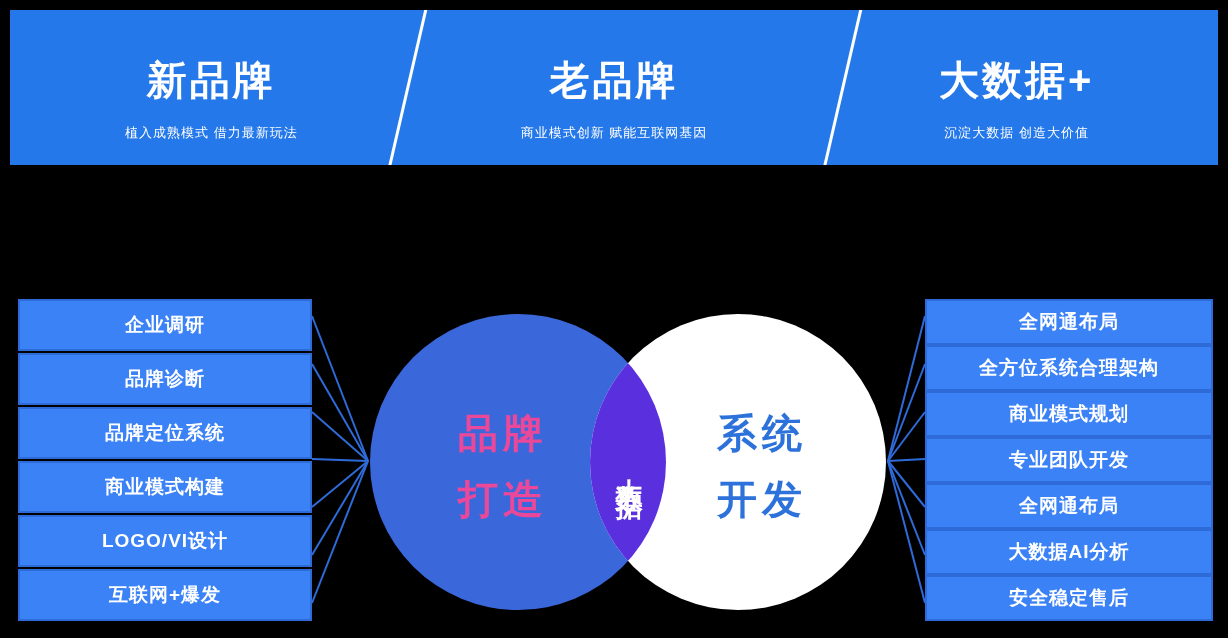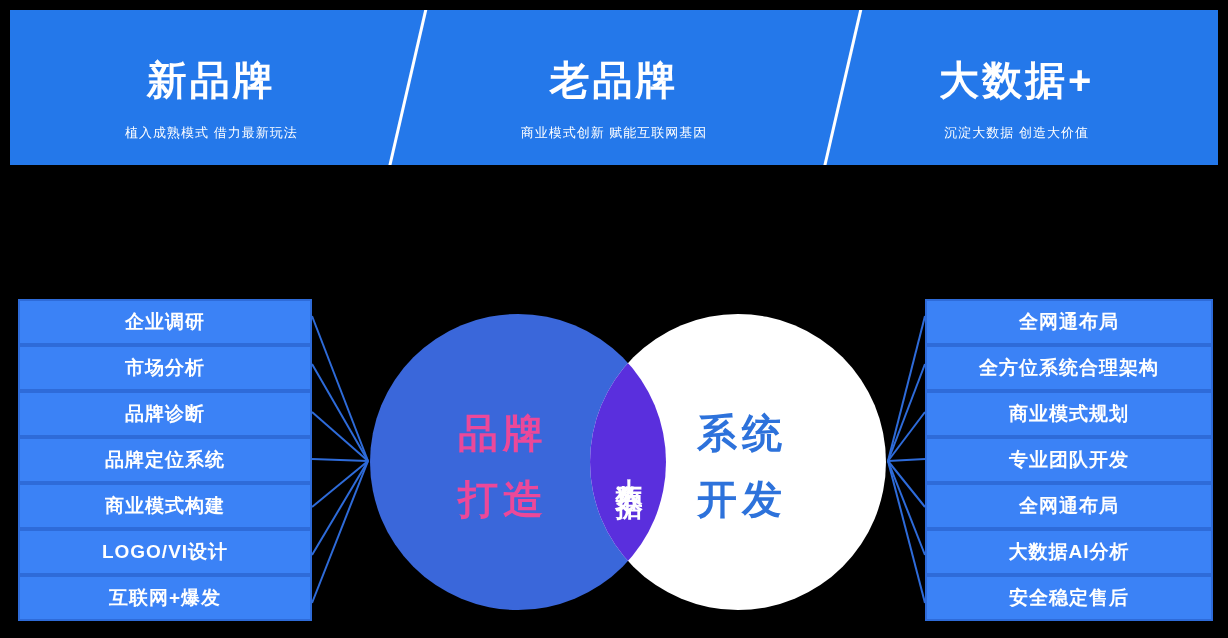--- a/index.html
+++ b/index.html
@@ -23,21 +23,21 @@
   .links-svg, .venn-svg { position:absolute; left:0; top:0; pointer-events:none; }
   .links-svg line { stroke:var(--line-blue,#2E6BD9); stroke-width:2; }
   .c-left    { fill:var(--circle-blue,#3A67DA); }
   .c-right   { fill:#ffffff; }
   .c-overlap { fill:var(--overlap-purple,#5A2FDD); }
 
   .venn-label { position:absolute; text-align:center; font-weight:bold; }
   .venn-label .ln { display:block; }
   .label-left  { left:413px; top:400px; width:180px; font-size:40px; line-height:66px;
                  color:#ec4899; letter-spacing:5px; }
-  .label-right { left:652px; top:400px; width:180px; font-size:40px; line-height:66px;
+  .label-right { left:672px; top:400px; width:180px; font-size:40px; line-height:66px;
                  color:var(--right-text-blue,#2D72DB); letter-spacing:5px; }
   .label-center{ left:606px; top:397px; width:46px; height:140px; display:flex;
                  align-items:center; justify-content:center;
                  writing-mode:vertical-lr; text-orientation:upright;
                  color:#fff; font-size:27px; font-weight:bold; letter-spacing:7px; }
 
   
   .item-col { position:absolute; top:299px; height:322px; display:flex;
               flex-direction:column; justify-content:space-between; }
   .left-col  { left:18px;  width:294px; }
@@ -105,21 +105,20 @@
     <span class="ln">打造</span>
   </div>
   <div class="venn-label label-center">大数据</div>
   <div class="venn-label label-right">
     <span class="ln">系统</span>
     <span class="ln">开发</span>
   </div>
 
   <div class="item-col left-col">
     <div class="item-box">企业调研</div>
-    <div class="item-box">市场分析</div>
     <div class="item-box">品牌诊断</div>
     <div class="item-box">品牌定位系统</div>
     <div class="item-box">商业模式构建</div>
     <div class="item-box">LOGO/VI设计</div>
     <div class="item-box">互联网+爆发</div>
   </div>
 
   <div class="item-col right-col">
     <div class="item-box">全网通布局</div>
     <div class="item-box">全方位系统合理架构</div>

